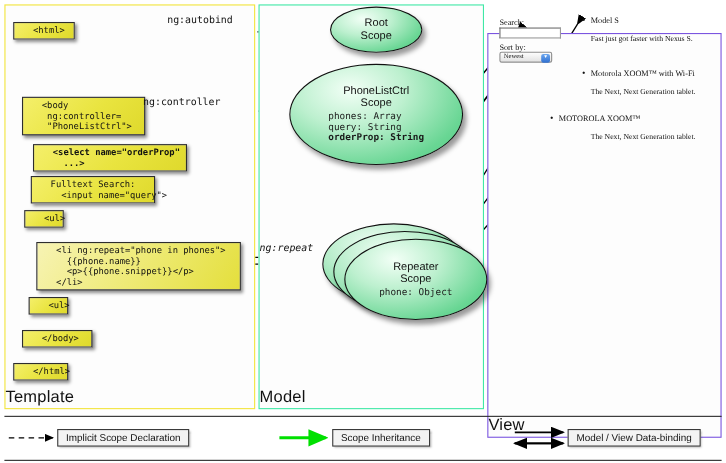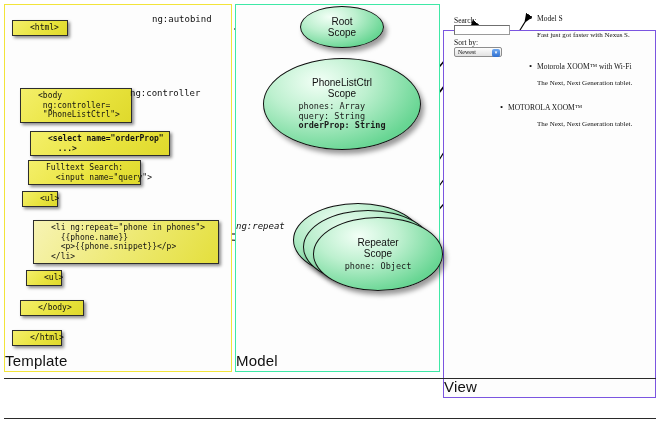--- a/index.html
+++ b/index.html
@@ -179,17 +179,30 @@
 
   <div class="v-bullet" style="left:537px;top:14px;">Model S</div>
   <div class="v-desc" style="left:537px;top:31px;">Fast just got faster with Nexus S.</div>
 
   <div class="v-bullet" style="left:537px;top:62px;">Motorola XOOM™  with Wi-Fi</div>
   <div class="v-desc" style="left:537px;top:79px;">The Next, Next Generation tablet.</div>
 
   <div class="v-bullet" style="left:508px;top:103px;">MOTOROLA XOOM™</div>
   <div class="v-desc" style="left:537px;top:120px;">The Next, Next Generation tablet.</div>
 
+  <div id="legend">
+    <svg width="660" height="43">
+      <line x1="0" y1="21.5" x2="660" y2="21.5" stroke="#2a2a2a" stroke-width="1" opacity="0"></line>
+      <path d="M8,20 L48,20" stroke="#000" stroke-width="1.2" stroke-dasharray="5,4" fill="none" marker-end="url(#ablk)"></path>
+      <path d="M254,20 L296,20" stroke="#00e000" stroke-width="2.6" fill="none" marker-end="url(#agrn)"></path>
+      <path d="M468,15 L512,15" stroke="#000" stroke-width="1.6" fill="none" marker-end="url(#ablk2)"></path>
+      <path d="M512,25 L468,25" stroke="#000" stroke-width="1.6" fill="none" marker-end="url(#ablk2)"></path>
+      <path d="M468,25 L512,25" stroke="#000" stroke-width="1.6" fill="none" marker-end="url(#ablk2)"></path>
+    </svg>
+    <div class="lgbox" style="left:52px;top:12px;">Implicit Scope Declaration</div>
+    <div class="lgbox" style="left:302px;top:12px;">Scope Inheritance</div>
+    <div class="lgbox" style="left:516px;top:12px;">Model / View Data-binding</div>
+  </div>
 
   <div style="position:absolute;left:4px;top:378px;width:652px;height:1px;background:#2a2a2a;"></div>
   <div style="position:absolute;left:4px;top:418px;width:652px;height:1px;background:#2a2a2a;"></div>
 
 </div>
 
 </body></html>

